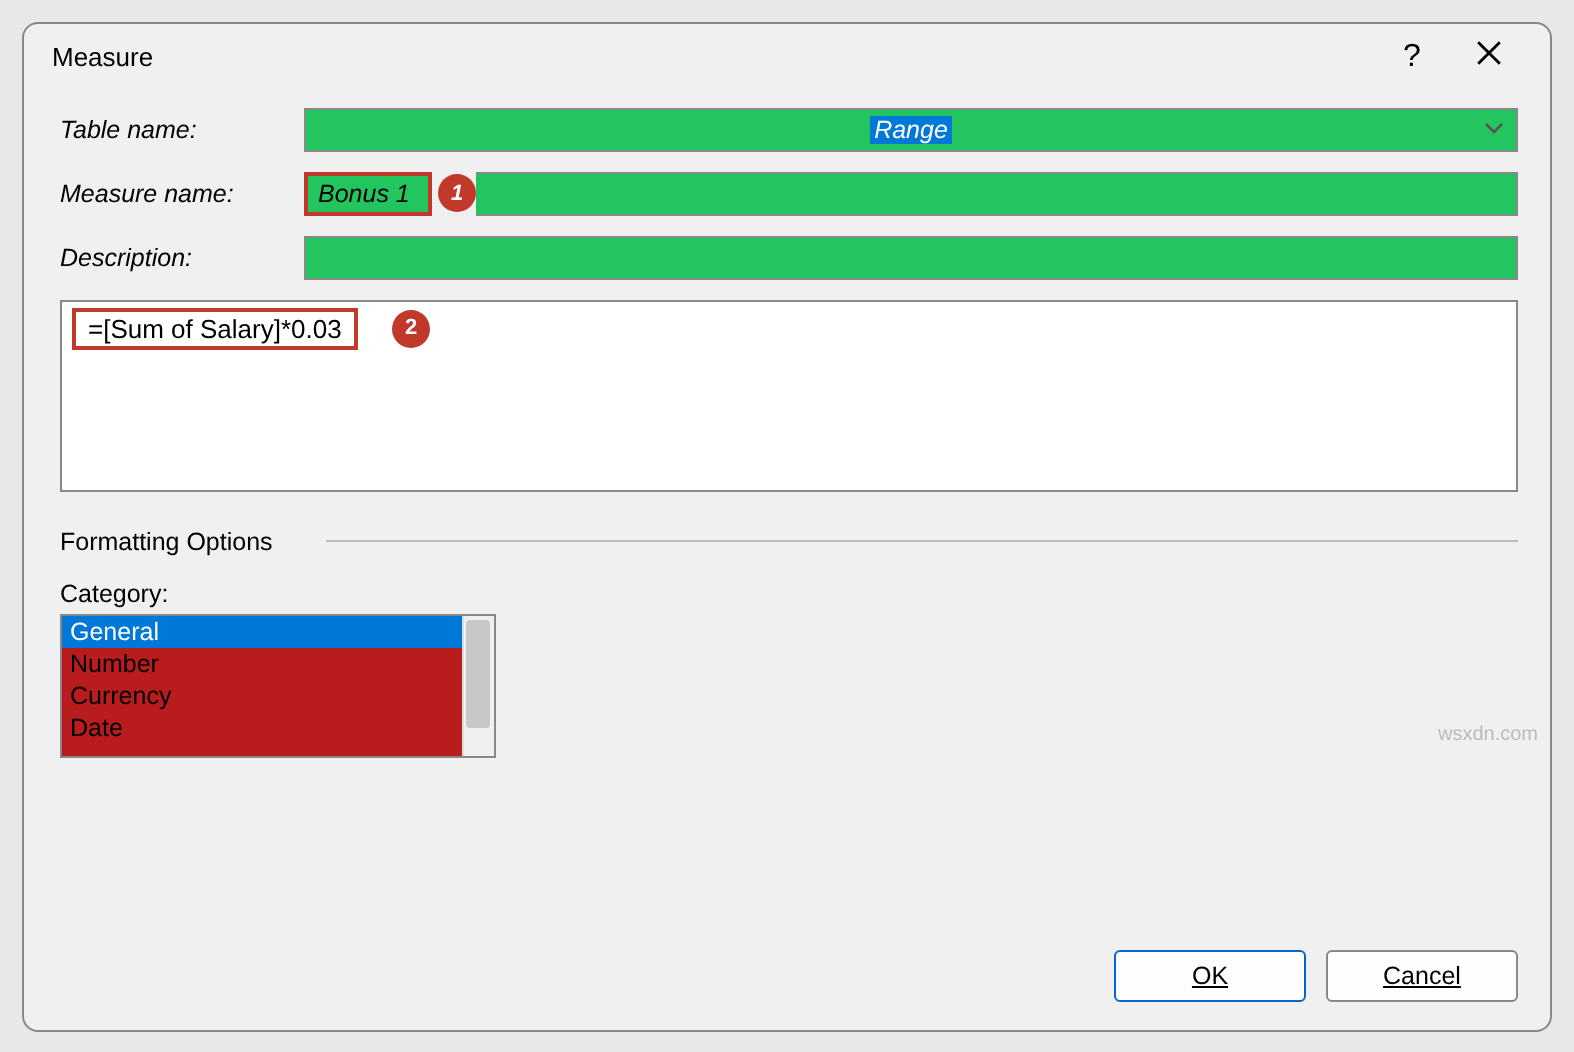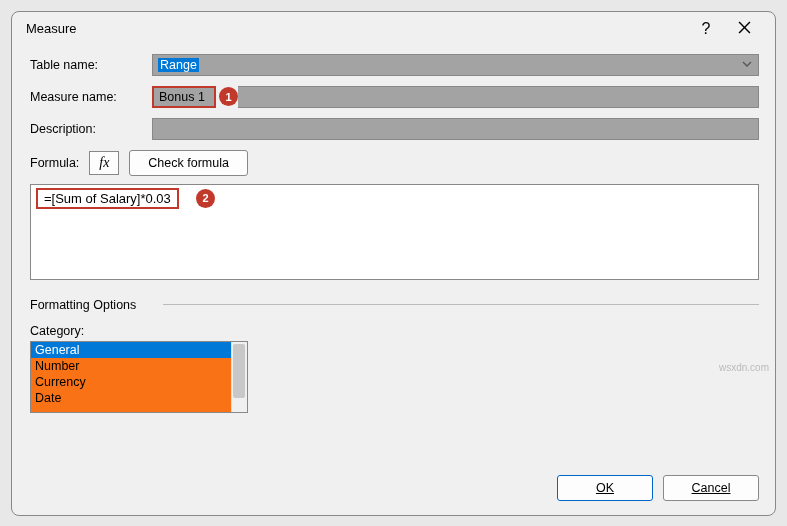--- a/index.html
+++ b/index.html
@@ -38,31 +38,33 @@
     .content {
       padding: 6px 16px 8px 18px;
       flex: 1;
       display: flex;
       flex-direction: column;
     }
     .row {
       display: flex;
       align-items: center;
       margin-bottom: 10px;
+      font-style: italic;
     }
     .row .label { width: 122px; }
     .row .field { flex: 1; }
     input[type=text], .select-box, .desc-box {
       width: 100%;
       height: 22px;
       border: 1px solid #888;
-      background: #a3a3a3;
+      background: #22c55e;
       padding: 1px 5px;
       font: inherit;
       outline: none;
+      justify-content: center;
     }
     .select-box {
       position: relative;
       display: flex;
       align-items: center;
     }
     .select-box .sel-text {
       background: #0078d7;
       color: #fff;
       padding: 0 2px;
@@ -139,21 +141,21 @@
       gap: 13px;
     }
     .fmt-header .line {
       flex: 1; height: 1px; background: #bbb; margin-left: 14px;
     }
     .cat-label { margin-bottom: 3px; }
     .listbox {
       width: 218px;
       height: 72px;
       border: 1px solid #888;
-      background: #f97316;
+      background: #b91c1c;
       position: relative;
       font-size: 12.5px;
       overflow: hidden;
     }
     .listbox .item { padding: 0 4px; line-height: 16px; }
     .listbox .item.selected {
       background: #0078d7; color: #fff;
     }
     .listbox .scrollbar {
       position: absolute; right: 0; top: 0; bottom: 0; width: 16px;
@@ -225,27 +227,20 @@
       </div>
     </div>
 
     <div class="row">
       <div class="label">Description:</div>
       <div class="field">
         <input type="text" class="desc-box" value="" style="">
       </div>
     </div>
 
-    <div class="formula-row">
-      <span>Formula:</span>
-      <div class="fx-btn">
-        <span>fx</span>
-      </div>
-      <button class="check-btn">Check formula</button>
-    </div>
 
     <div class="formula-box">
       <span class="formula-highlight">=[Sum of Salary]*0.03</span>
       <span class="callout callout-2">2</span>
     </div>
 
     <div class="fmt-header">
       <span>Formatting Options</span>
       <div class="line"></div>
     </div>

